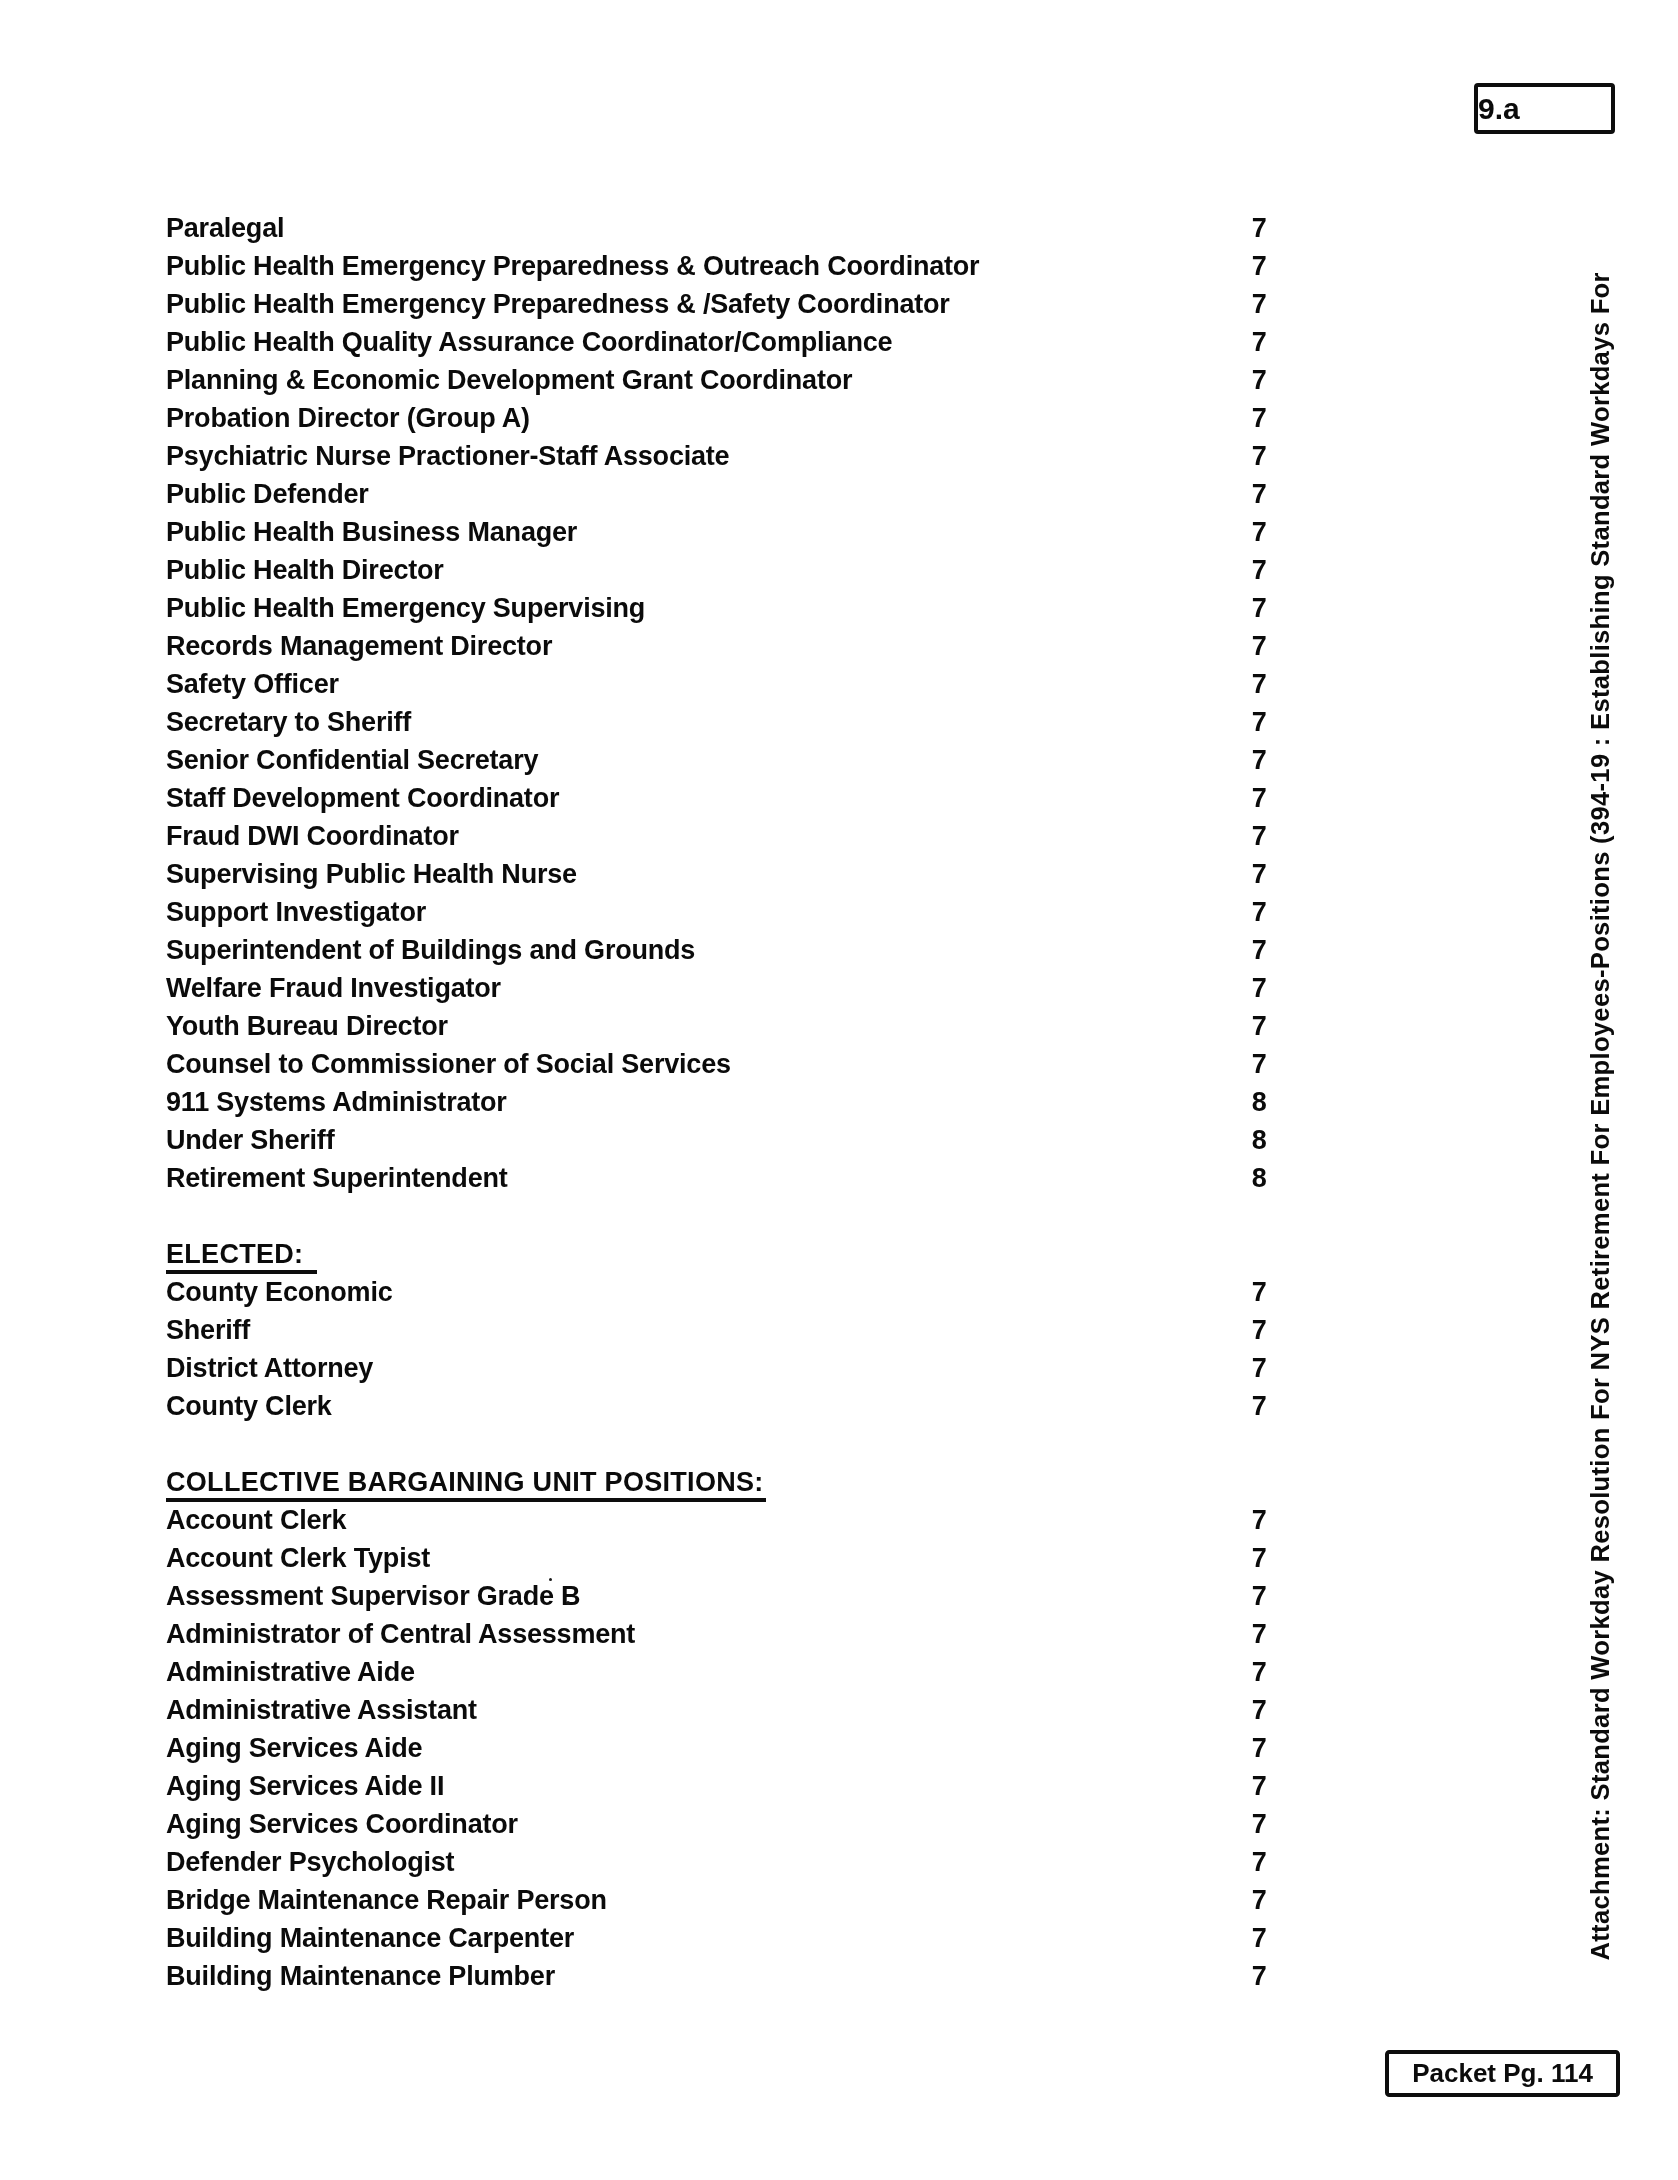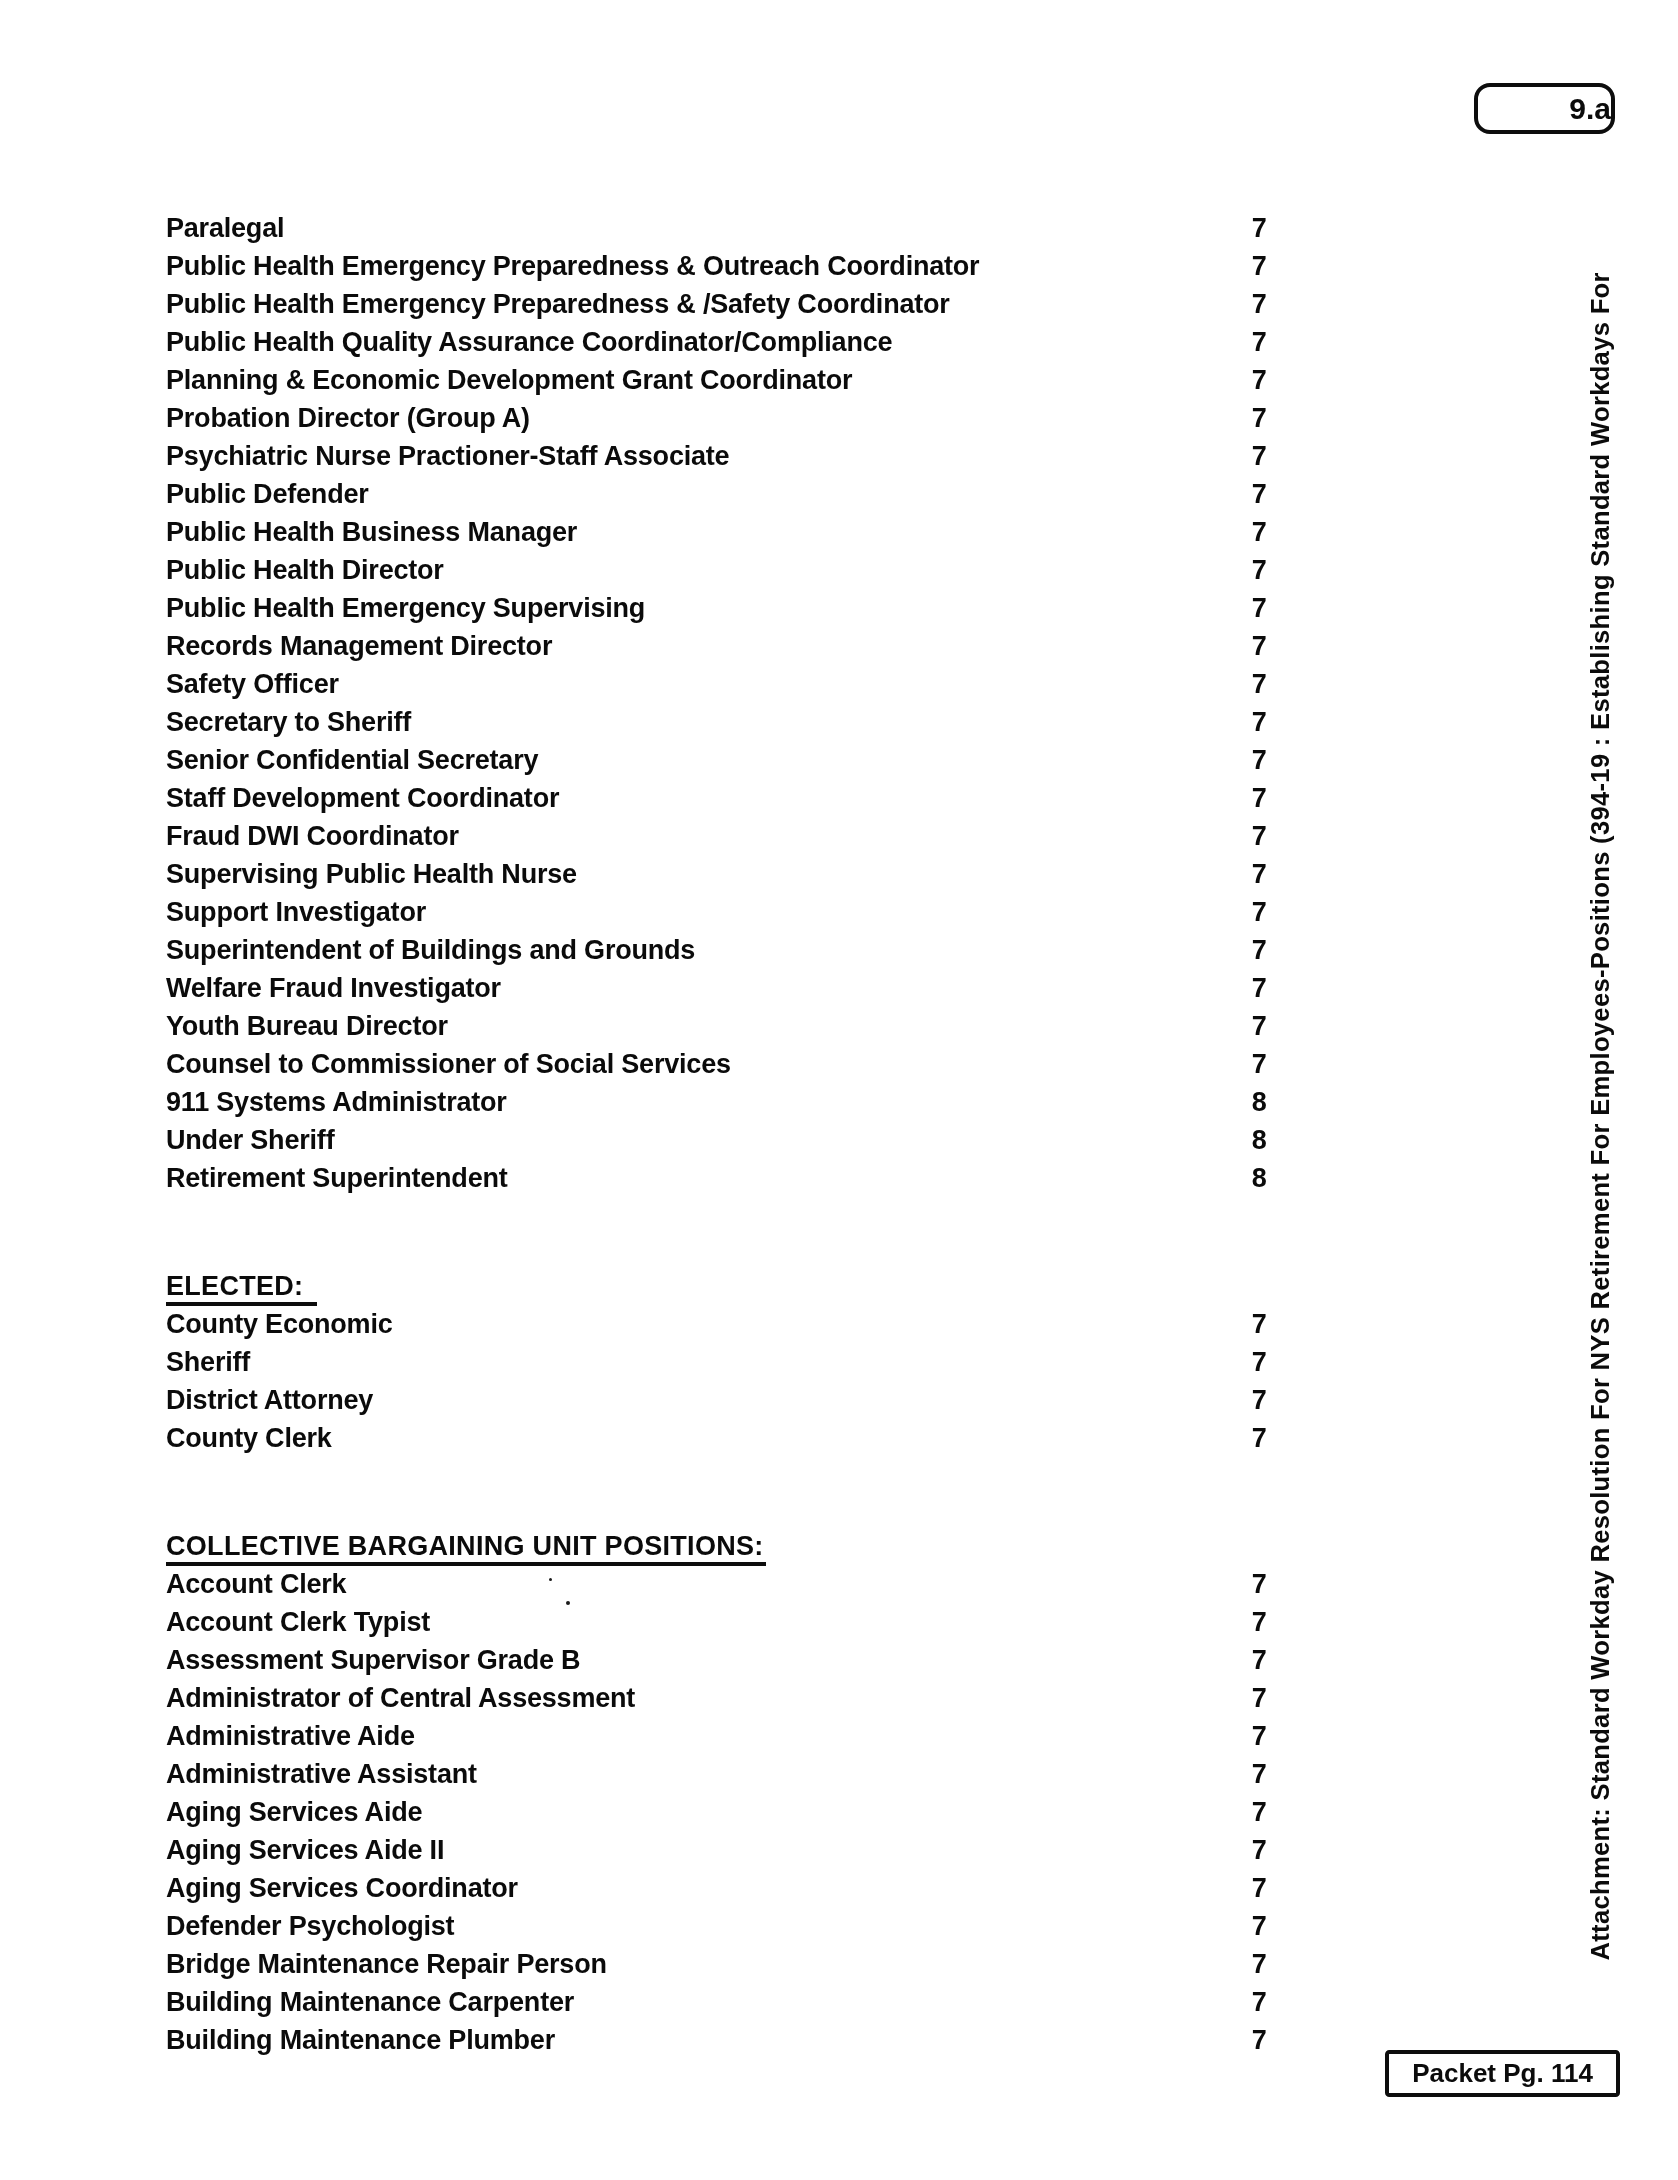--- a/index.html
+++ b/index.html
@@ -17,22 +17,22 @@
     position: absolute; left: 0; top: 0;
     width: 1679px; height: 2181px;
     background: #ffffff;
   }
   
   .tag-box {
     position: absolute;
     left: 1474px; top: 83px;
     width: 133px; height: 43px;
     border: 4.3px solid #0d0d0d;
-    border-radius: 16px;
-    display: flex; align-items: center; justify-content: flex-end;
+    border-radius: 4px;
+    display: flex; align-items: center; justify-content: flex-start;
     font-size: 30px;
     letter-spacing: 0px;
   }
   
   .packet-box {
     position: absolute;
     left: 1385px; top: 2050px;
     width: 227px; height: 39px;
     border: 4.3px solid #0d0d0d;
     border-radius: 4.3px;
@@ -68,21 +68,21 @@
     align-items: baseline;
     white-space: nowrap;
   }
   .row .title { flex: 1 1 auto; }
   .row .days {
     flex: 0 0 34px;
     text-align: right;
     padding-right: 8.5px;
   }
   .spacer-row { height: 38px; }
-  .heading-row { height: 38px; line-height: 38px; white-space: nowrap; margin-top: 32px; }
+  .heading-row { height: 38px; line-height: 38px; white-space: nowrap; }
   .heading-row .heading-text {
     display: inline-block;
     border-bottom: 4.3px solid #0d0d0d;
     line-height: 32px;
     letter-spacing: 0.3px;
   }
   .heading-row .heading-text.pad-wide { padding-right: 13.6px; }
   .heading-row .heading-text.pad-narrow { padding-right: 2.6px; }
   
   .artifact-dot {

